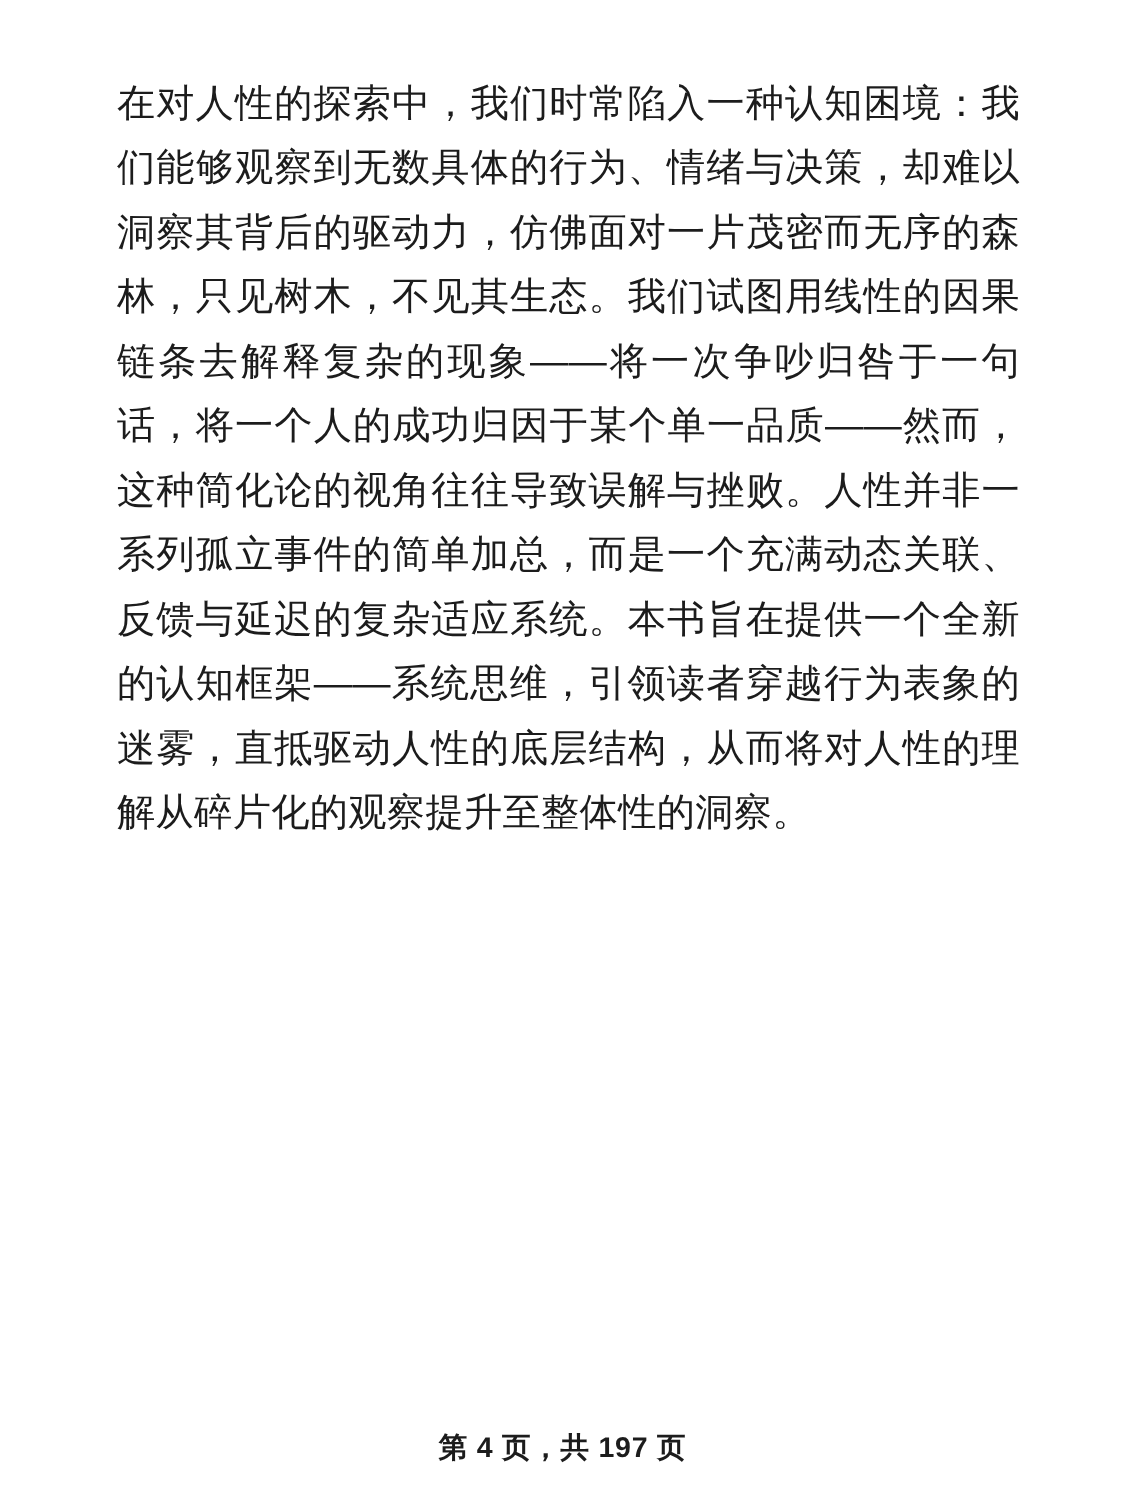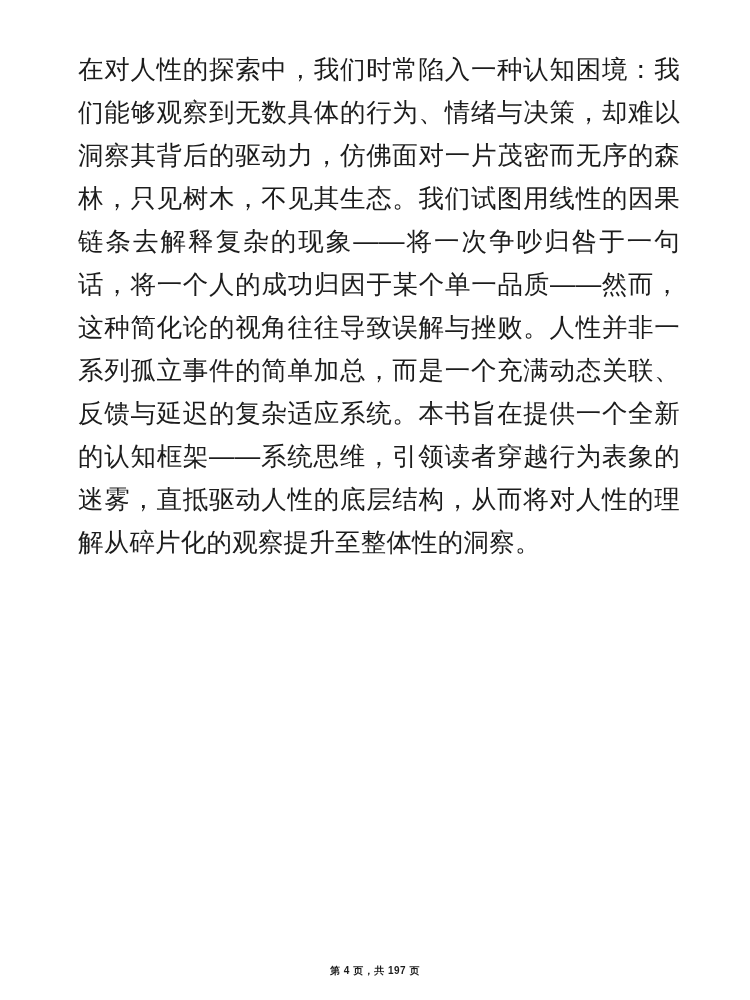--- a/index.html
+++ b/index.html
@@ -37,21 +37,21 @@
   }
   .para + .para {
     margin-top: 18px;
   }
   .footer {
     position: absolute;
     left: 0;
     right: 0;
     bottom: 22px;
     text-align: center;
-    font-size: 10px;
+    font-size: 19px;
     font-weight: bold;
     color: #1c1c1c;
     letter-spacing: 0.5px;
   }
 </style>
 </head>
 <body>
 
 <div class="page">
 

